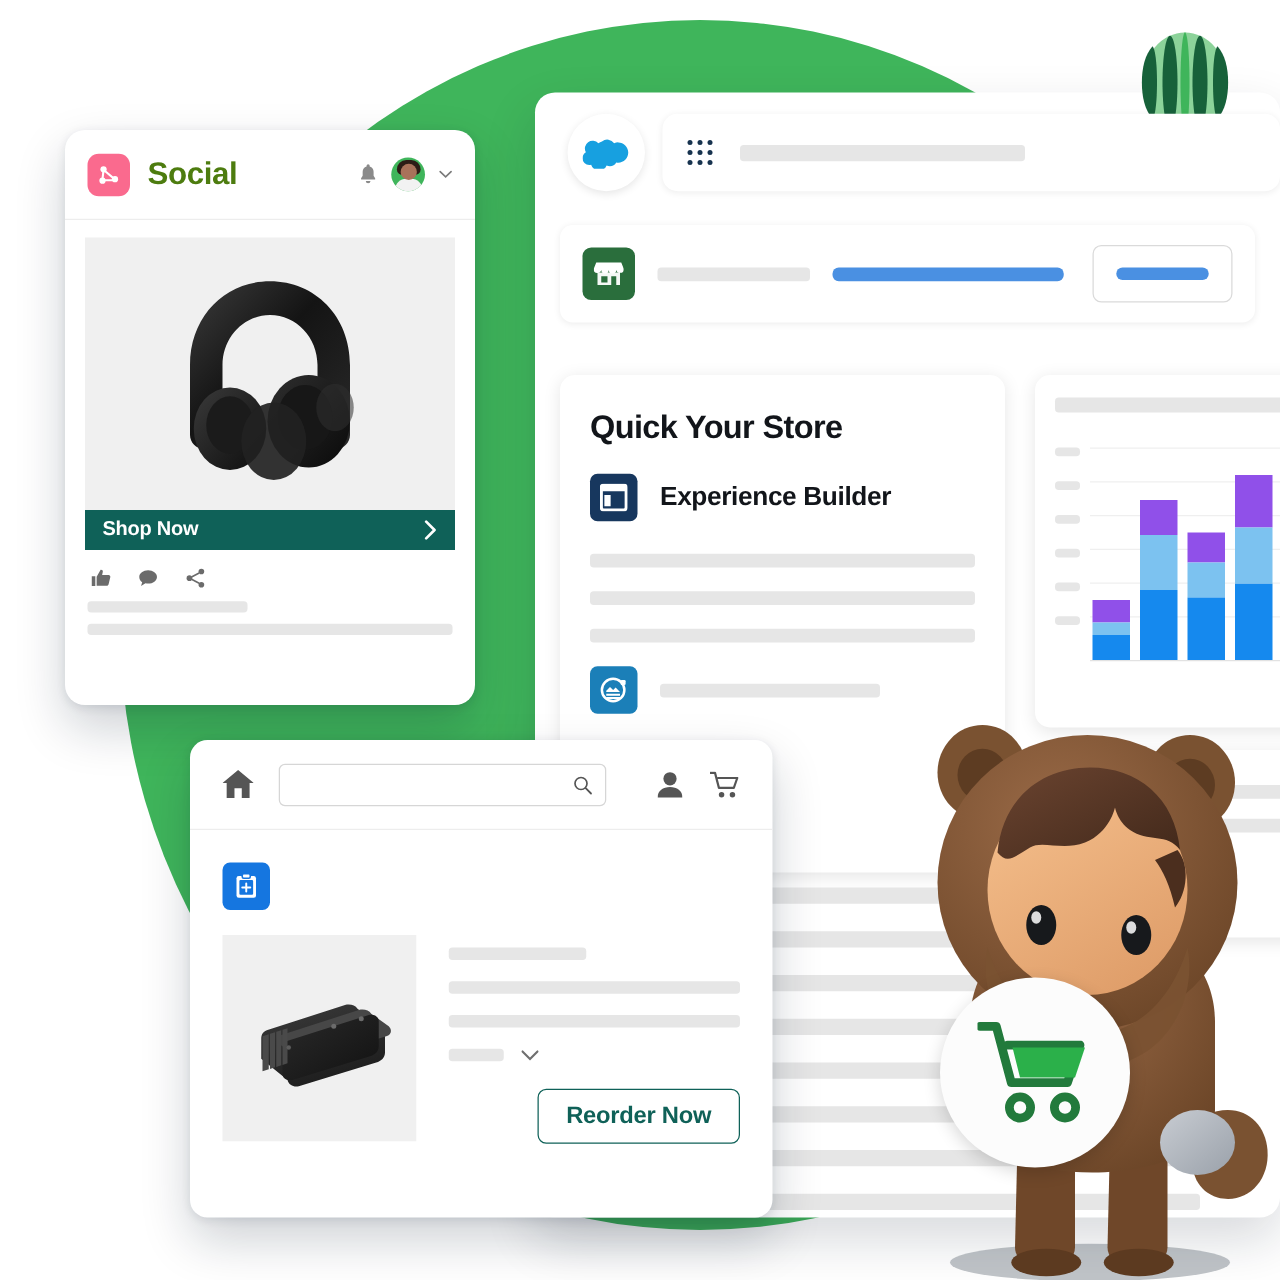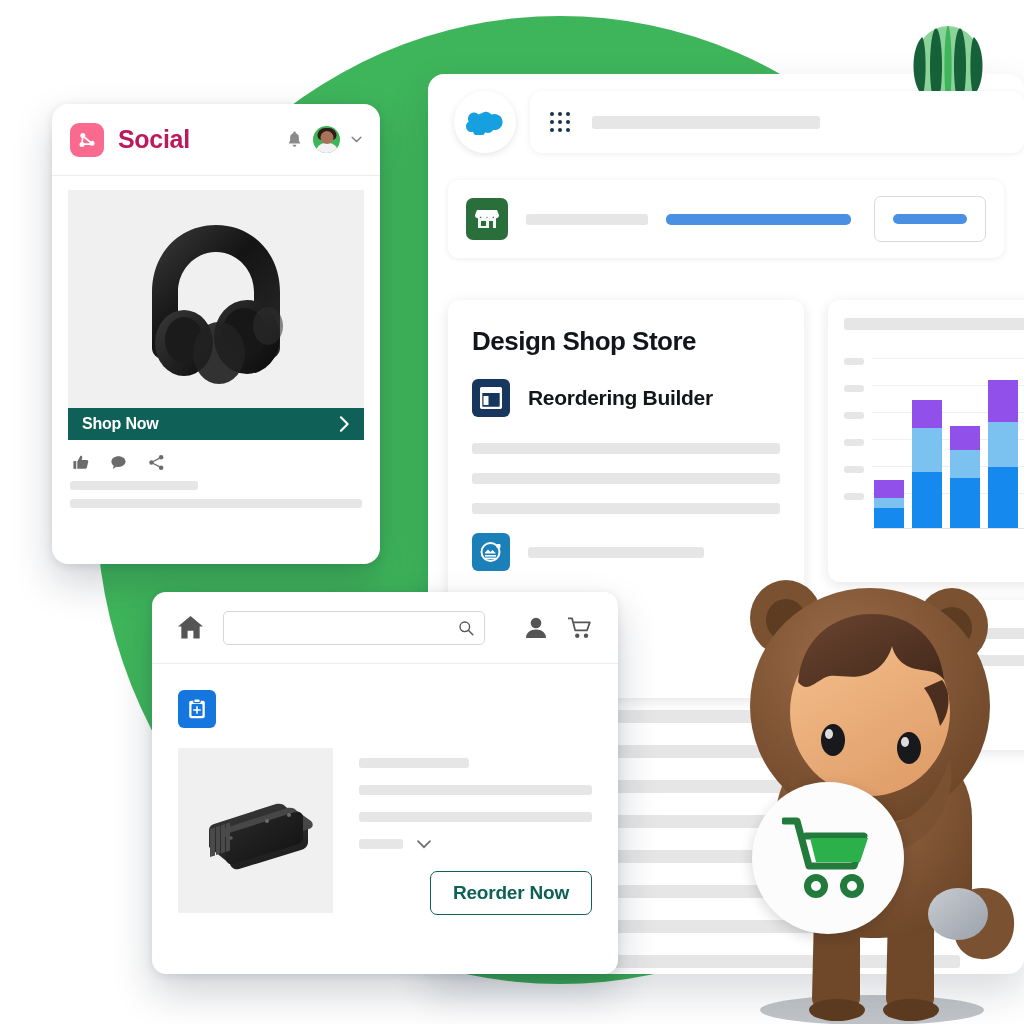--- a/index.html
+++ b/index.html
@@ -40,21 +40,21 @@
   #social-card{ left:52px; top:104px; width:328px; height:460px; border-radius:16px;}
   #social-head{
     height:72px;display:flex;align-items:center;padding:0 18px;
     border-bottom:1px solid #ededed;box-sizing:border-box;
   }
   #social-app-icon{
     width:34px;height:34px;border-radius:9px;background:#fa6a8e;
     display:flex;align-items:center;justify-content:center;flex:none;
   }
   #social-title{
-    font-size:25px;font-weight:700;color:#be185d;margin-left:14px;letter-spacing:-.3px;
+    font-size:25px;font-weight:700;color:#4d7c0f;margin-left:14px;letter-spacing:-.3px;
     white-space:nowrap;
   }
   #social-head-right{margin-left:auto;display:flex;align-items:center;gap:11px;}
   .bell{width:15px;height:17px;display:block;}
   #avatar{
     width:27px;height:27px;border-radius:50%;
     background:#3fb55b;
     display:flex;align-items:flex-end;justify-content:center;overflow:hidden;position:relative;
     flex:none;
   }
@@ -264,31 +264,31 @@
         </svg>
       </div>
       <div class="sk" id="store-name-sk"></div>
       <div id="store-link-sk"></div>
       <div id="store-btn">
         <div class="sk"></div>
       </div>
     </div>
 
     <div id="design-card">
-      <div id="design-title">Design Shop Store</div>
+      <div id="design-title">Quick Your Store</div>
 
       <div id="design-row1">
         <div id="eb-icon">
           <svg width="22" height="22" viewBox="0 0 22 22">
             <rect x="1" y="1" width="20" height="20" rx="2" fill="none" stroke="#fff" stroke-width="2.6"></rect>
             <rect x="1" y="1" width="20" height="5" fill="#fff"></rect>
             <rect x="3.5" y="9" width="5" height="9" fill="#fff"></rect>
           </svg>
         </div>
-        <div id="eb-label">Reordering Builder</div>
+        <div id="eb-label">Experience Builder</div>
       </div>
 
       <div id="design-lines">
         <div class="sk" style="width:100%"></div>
         <div class="sk" style="width:100%"></div>
         <div class="sk" style="width:100%"></div>
       </div>
 
       <div id="design-row2">
         <div id="theme-icon">

